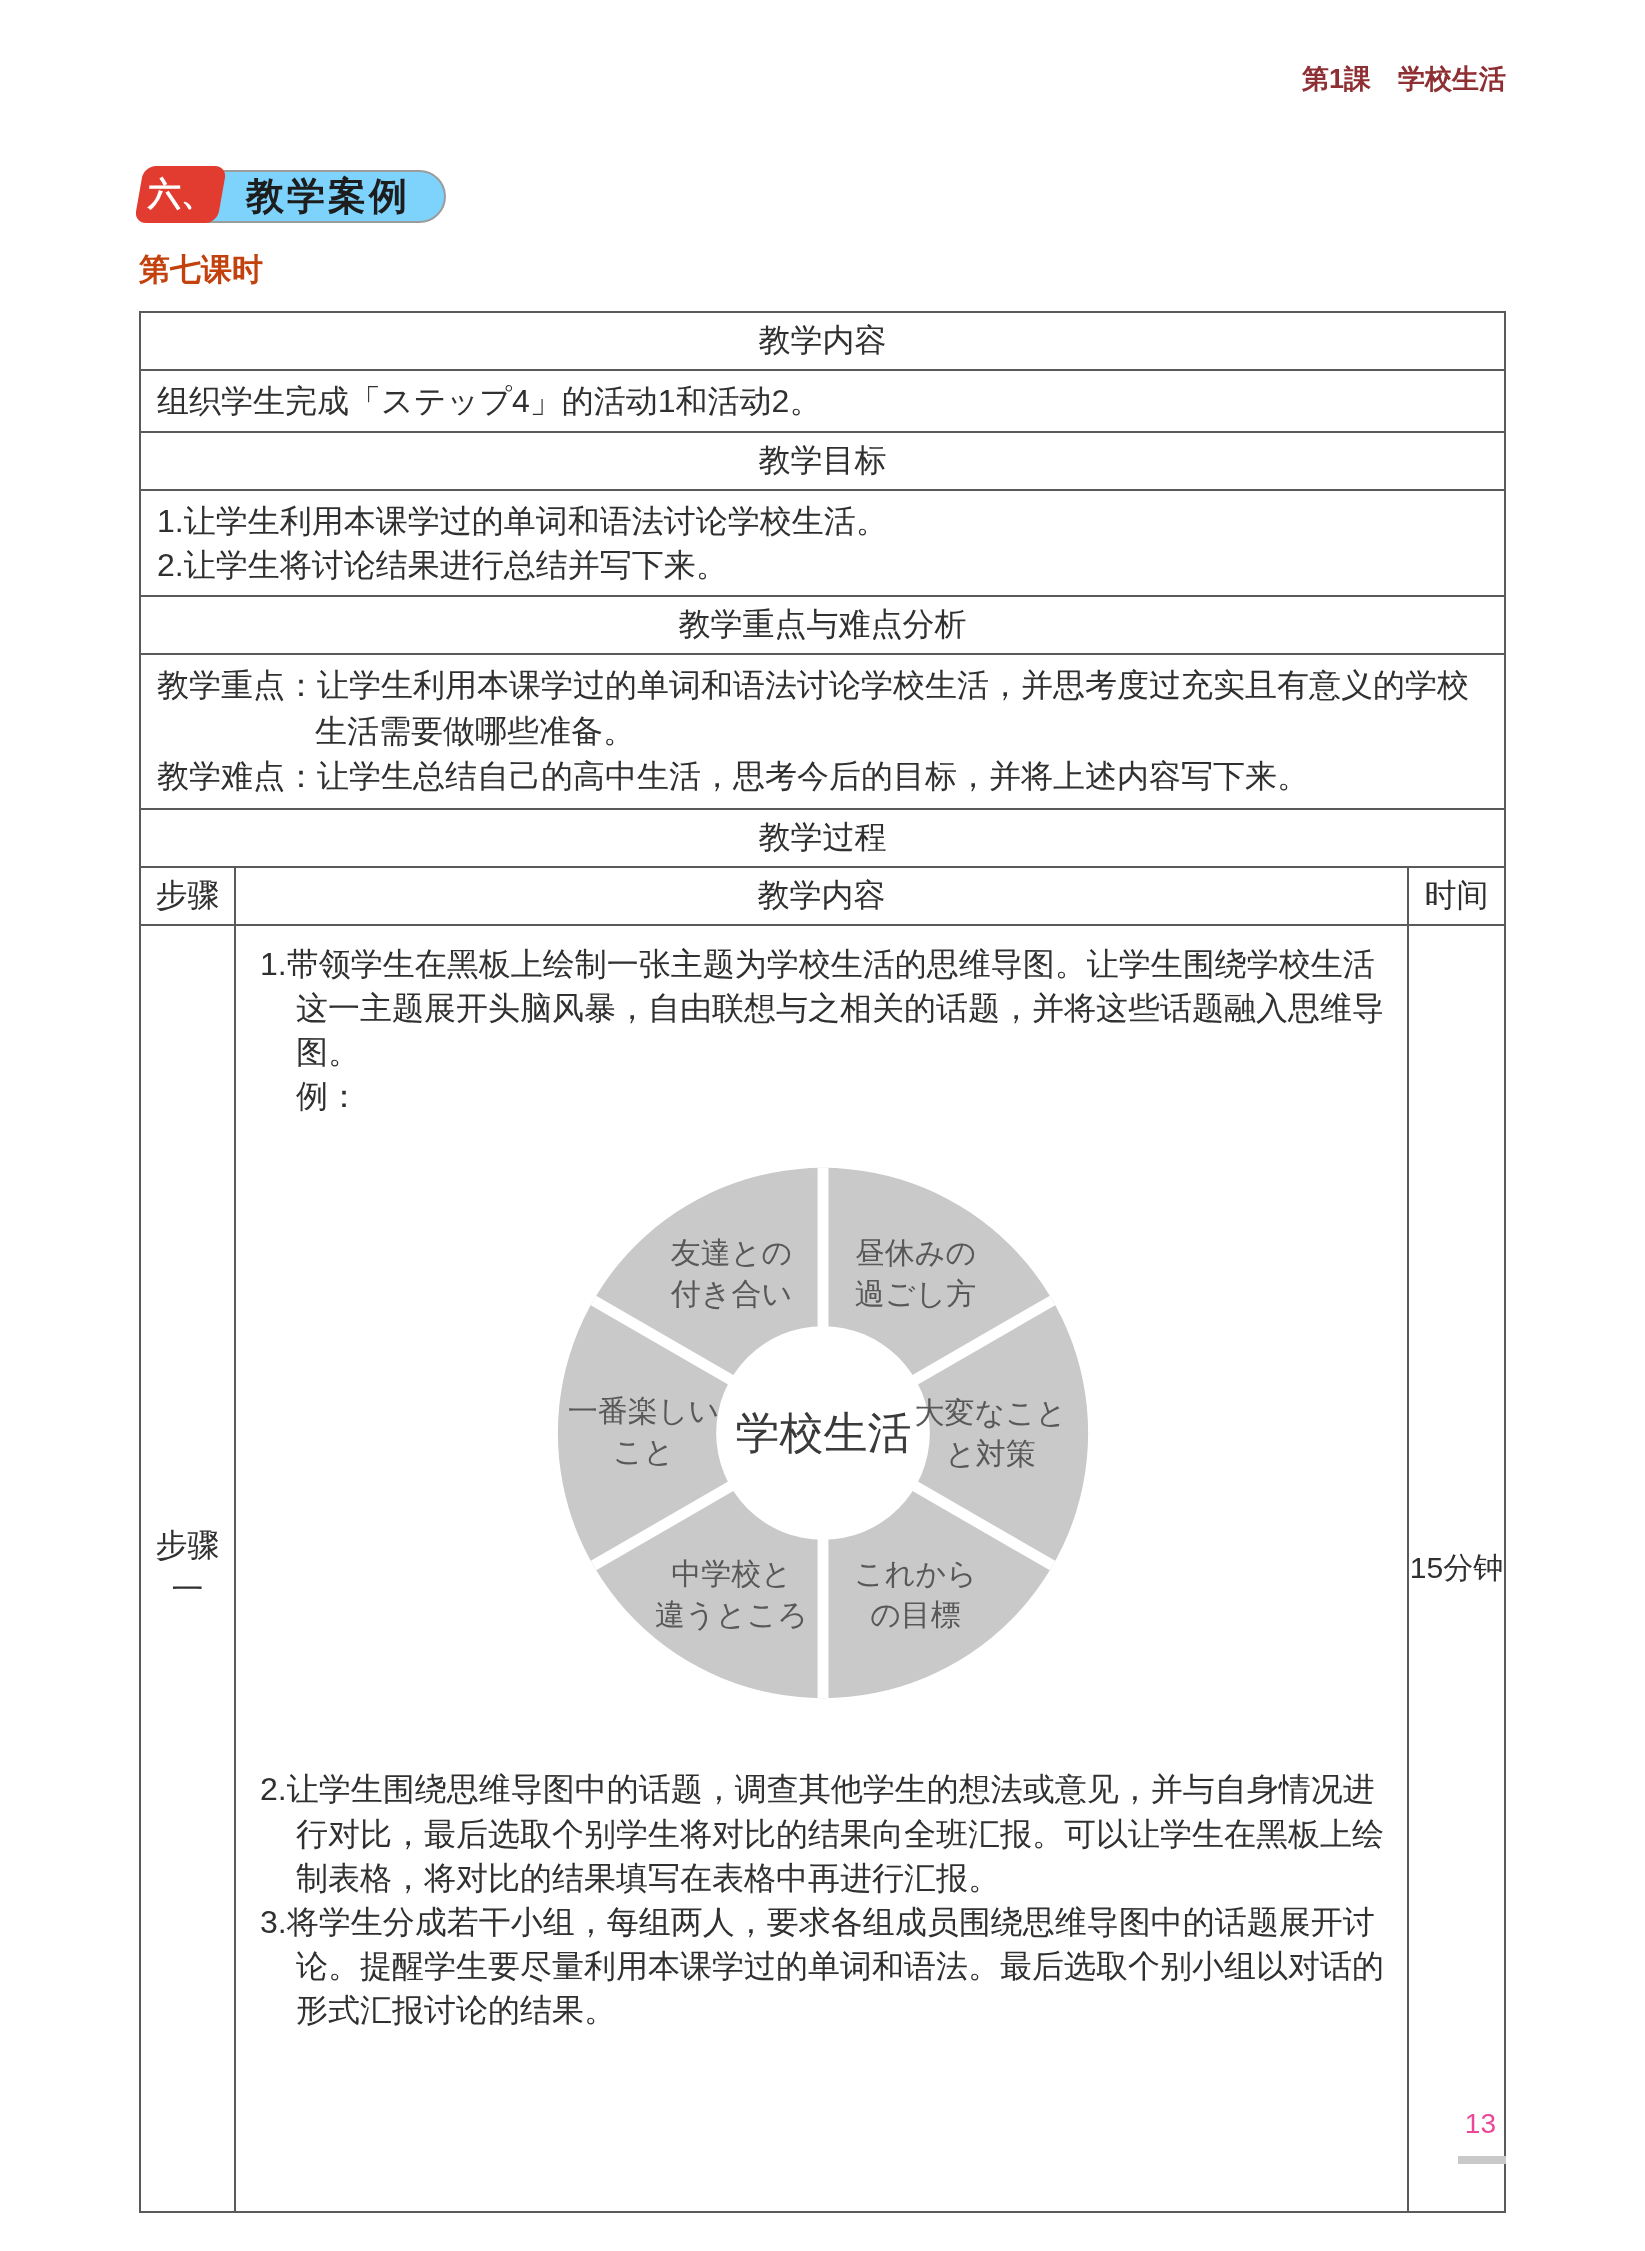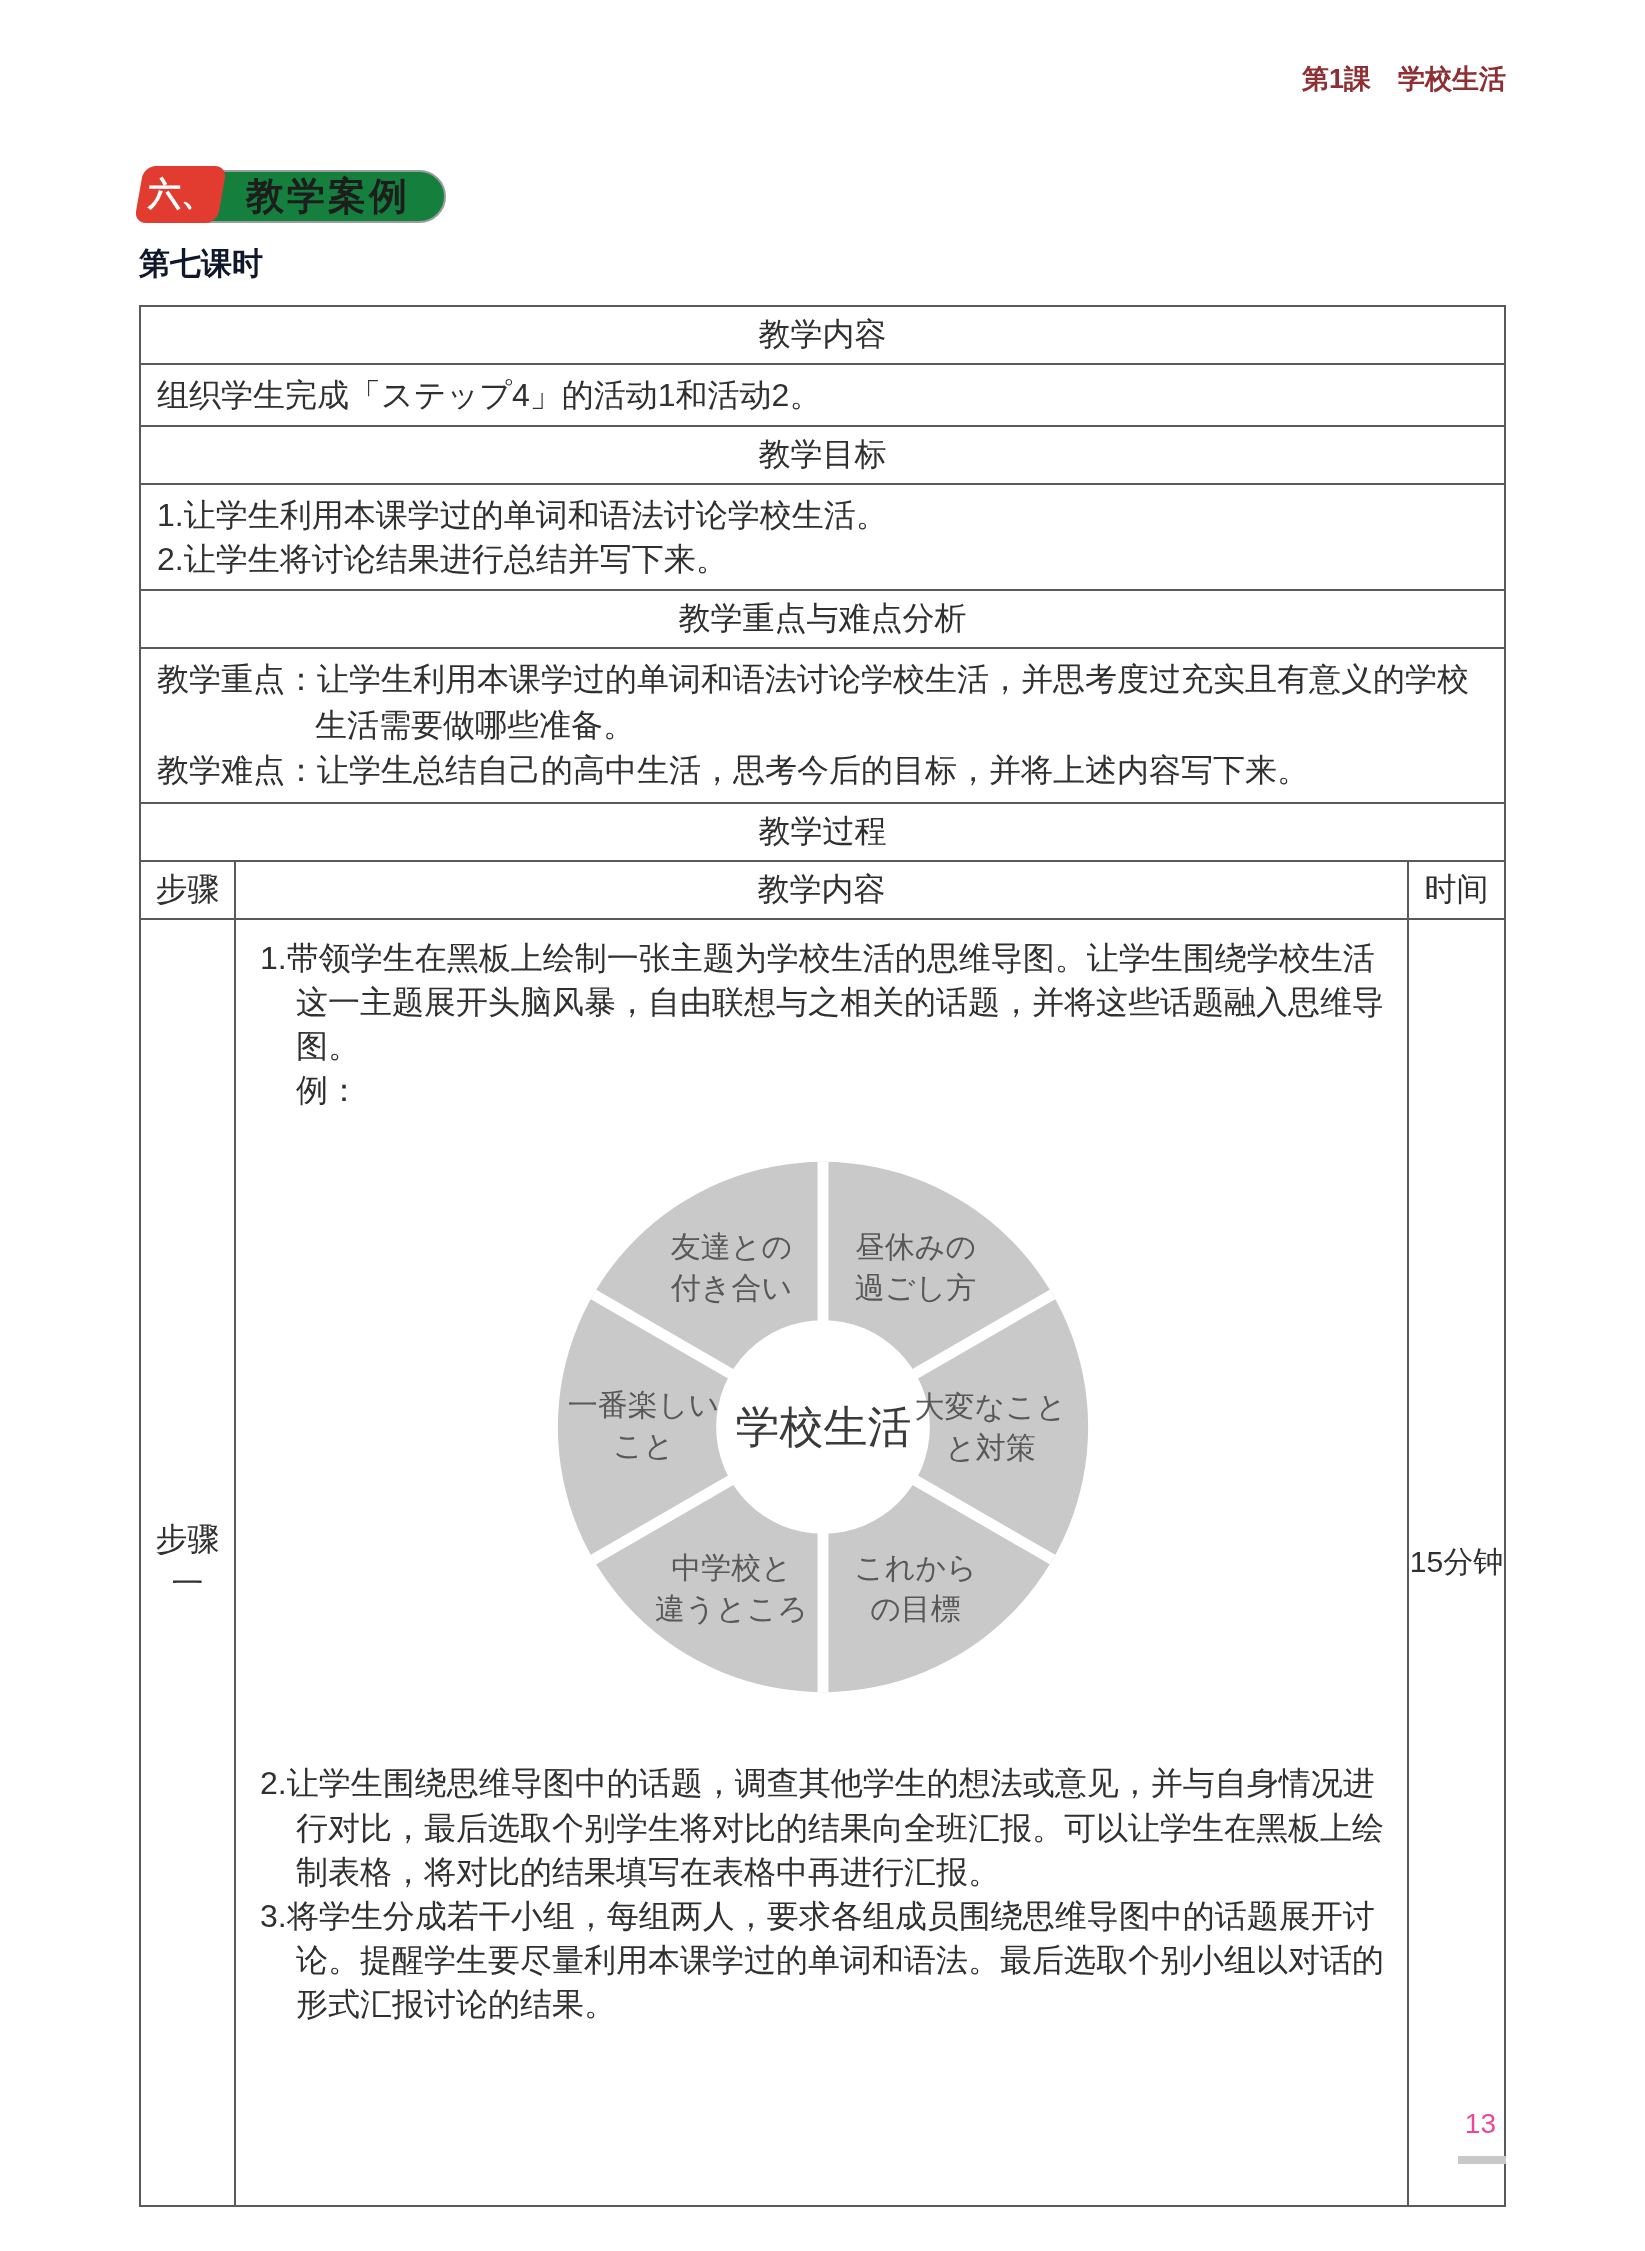--- a/index.html
+++ b/index.html
@@ -11,31 +11,31 @@
   .page { width:1645px; height:2251px; padding:61px 139px 10px 139px; position:relative; }
 
   
   .running-head { text-align:right; font-size:27px; font-weight:bold; color:#8e2f33; height:34px; }
 
   
   .section-head { position:relative; height:59px; margin-top:71px; }
   .pill {
     position:absolute; left:12px; top:4px; height:53px;
     border:2px solid #9c9c9c; border-radius:27px;
-    padding:0 34px 0 93px; display:flex; align-items:center; background:#15803d;
+    padding:0 34px 0 93px; display:flex; align-items:center; background:#7dd3fc;
   }
   .pill-text { font-size:38px; font-weight:bold; color:#1d1d1d; letter-spacing:3px; }
   .badge {
     position:absolute; left:0; top:0; width:83px; height:57px;
     background:#e23c31; border-radius:12px; transform:skewX(-10deg);
     display:flex; align-items:center; justify-content:center; z-index:2;
   }
   .badge-text { transform:skewX(10deg); color:#ffffff; font-size:33px; font-weight:bold; }
 
-  .period-title { margin-top:18px; font-size:31px; font-weight:bold; color:#0f172a; }
+  .period-title { margin-top:24px; font-size:31px; font-weight:bold; color:#c2410c; }
 
   
   table.lesson { border-collapse:collapse; width:100%; table-layout:fixed; margin-top:20px; font-size:32px; color:#303030; }
   table.lesson td { border:2px solid #5a5a5a;margin-top:11px; }
   .h-row td { text-align:center; padding:6px 0; }
   .c-row td { padding:8px 16px; line-height:1.38; text-align:left; }
   .hang5 { padding-left:158px; text-indent:-158px; line-height:1.42; }
   .sub-row td { text-align:center; padding:6px 0; }
   .step-cell { text-align:center; vertical-align:middle; }
   .time-cell { text-align:center; vertical-align:middle; font-size:30px;border-radius:7px; }

